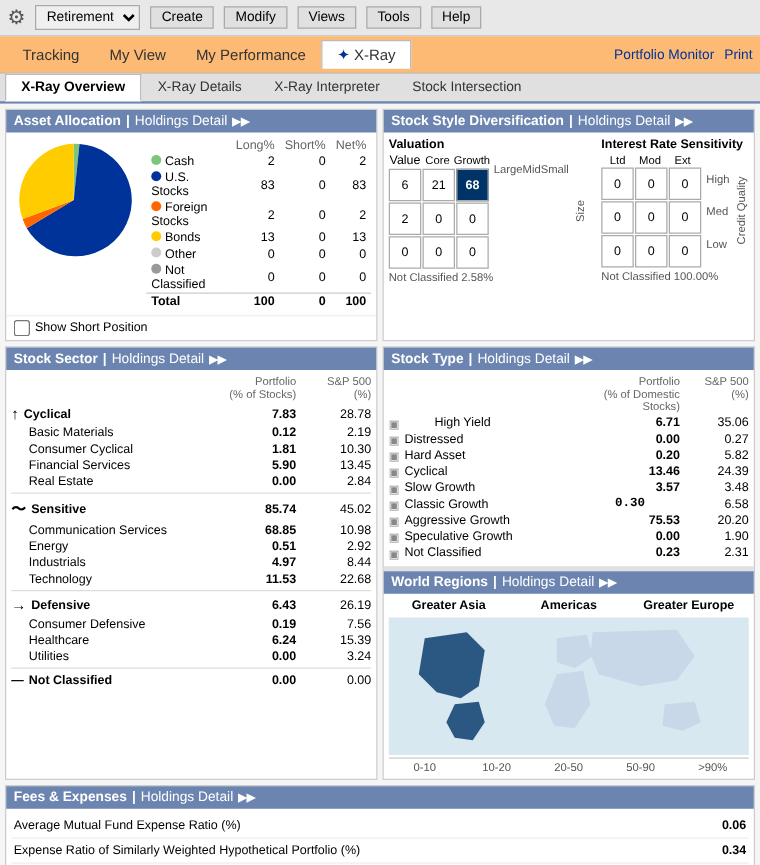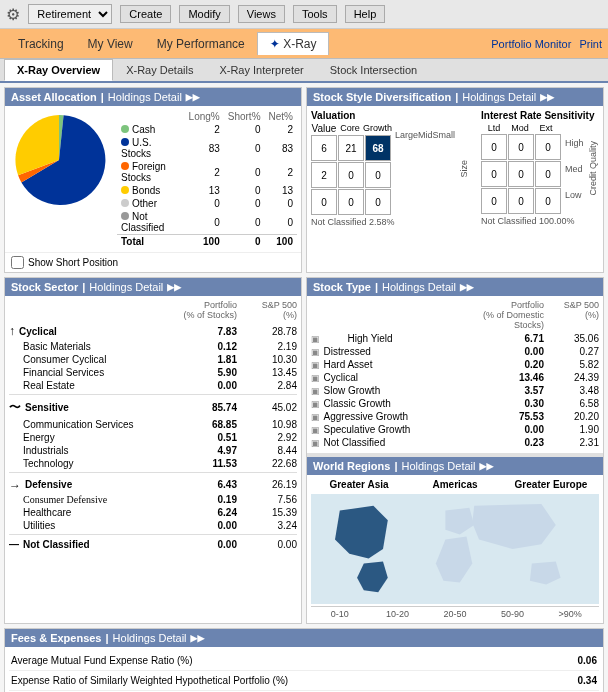--- a/index.html
+++ b/index.html
@@ -308,21 +308,21 @@
       <div style="border-top:1px solid #ddd;margin:2px 0;"></div>
 
       <div>
         <div style="display:flex;align-items:center;padding:2px 0;font-size:10px;font-weight:bold;">
           <span style="margin-right:4px;font-size:12px;">→</span>
           <span style="flex:1;">Defensive</span>
           <span style="width:70px;text-align:right;font-weight:bold;">6.43</span>
           <span style="width:60px;text-align:right;font-weight:normal;">26.19</span>
         </div>
         <div style="display:flex;align-items:center;padding:1px 0 1px 14px;font-size:10px;">
-          <span style="flex:1;font-family:Liberation Serif, serif;">Consumer Defensive</span>
+          <span style="flex:1;">Consumer Defensive</span>
           <span style="width:70px;text-align:right;font-weight:bold;">0.19</span>
           <span style="width:60px;text-align:right;">7.56</span>
         </div>
         <div style="display:flex;align-items:center;padding:1px 0 1px 14px;font-size:10px;">
           <span style="flex:1;">Healthcare</span>
           <span style="width:70px;text-align:right;font-weight:bold;">6.24</span>
           <span style="width:60px;text-align:right;">15.39</span>
         </div>
         <div style="display:flex;align-items:center;padding:1px 0 1px 14px;font-size:10px;">
           <span style="flex:1;">Utilities</span>
@@ -380,21 +380,21 @@
       </div>
       <div style="display:flex;align-items:center;padding:1px 0;font-size:10px;">
         <span style="margin-right:4px;font-size:9px;color:#888;">▣</span>
         <span style="flex:1;">Slow Growth</span>
         <span style="width:80px;text-align:right;font-weight:bold;">3.57</span>
         <span style="width:55px;text-align:right;">3.48</span>
       </div>
       <div style="display:flex;align-items:center;padding:1px 0;font-size:10px;">
         <span style="margin-right:4px;font-size:9px;color:#888;">▣</span>
         <span style="flex:1;">Classic Growth</span>
-        <span style="width:80px;text-align:right;font-weight:bold;">0.30</span>
+        <span style="width:80px;text-align:center;font-weight:bold;font-family:Liberation Mono, monospace;">0.30</span>
         <span style="width:55px;text-align:right;">6.58</span>
       </div>
       <div style="display:flex;align-items:center;padding:1px 0;font-size:10px;">
         <span style="margin-right:4px;font-size:9px;color:#888;">▣</span>
         <span style="flex:1;">Aggressive Growth</span>
         <span style="width:80px;text-align:right;font-weight:bold;">75.53</span>
         <span style="width:55px;text-align:right;">20.20</span>
       </div>
       <div style="display:flex;align-items:center;padding:1px 0;font-size:10px;">
         <span style="margin-right:4px;font-size:9px;color:#888;">▣</span>

